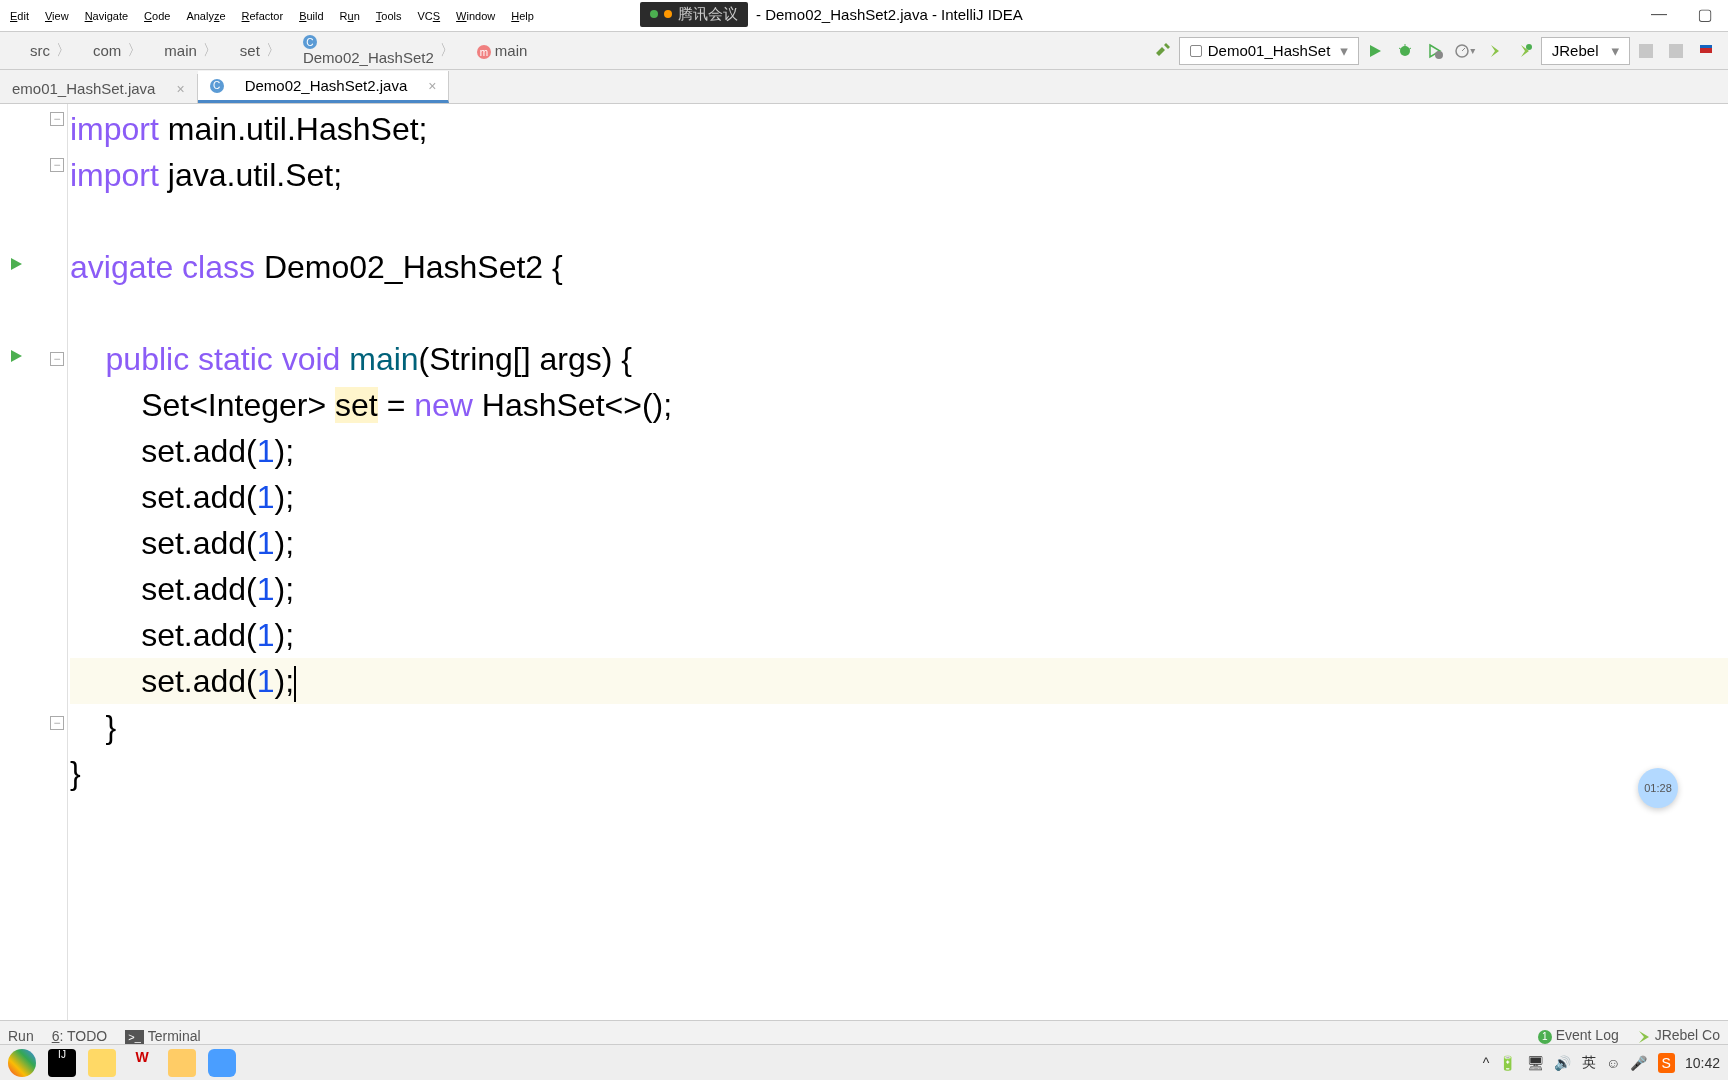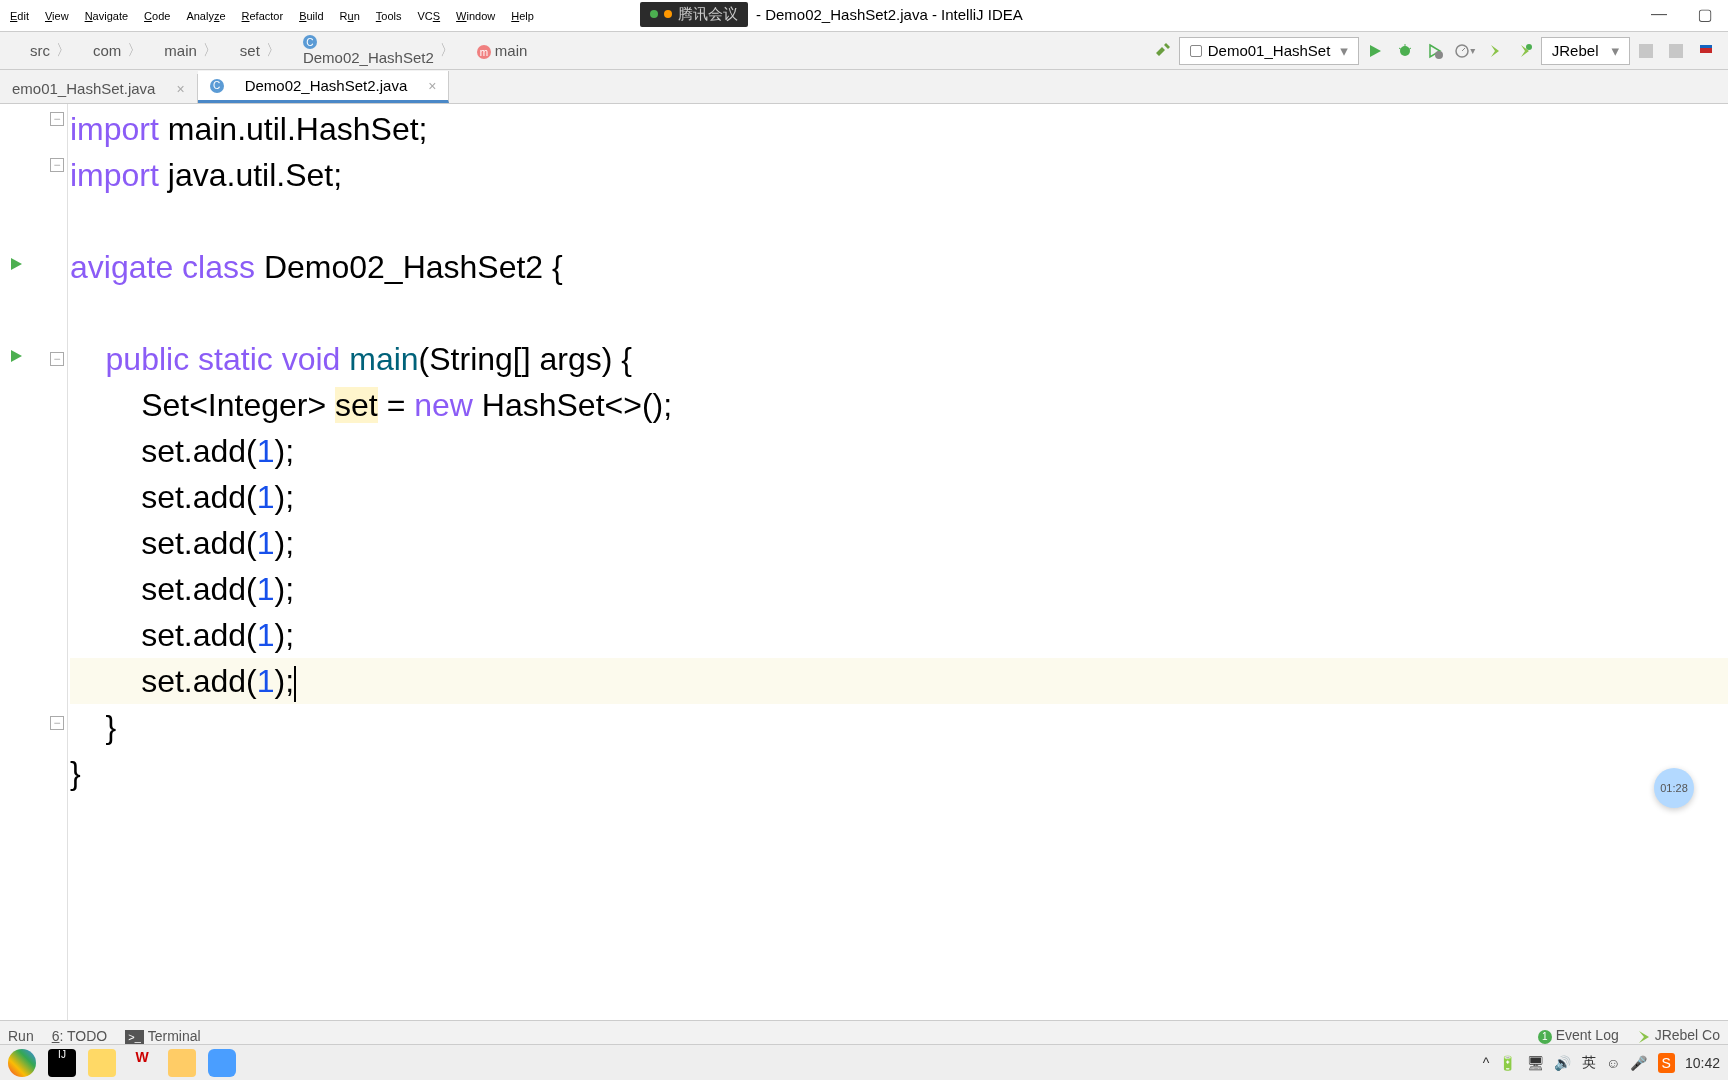--- a/index.html
+++ b/index.html
@@ -29,21 +29,21 @@
 .editor { position:relative; height:calc(100% - 32px - 38px - 34px - 30px - 30px); display:flex; font-family:'Consolas','Monaco',monospace; font-size:32px; line-height:46px; }
 .gutter { width:68px; background:#fff; border-right:1px solid #e0e0e0; position:relative; }
 .fold { position:absolute; left:50px; width:14px; height:14px; border:1px solid #aaa; background:#fff; display:flex; align-items:center; justify-content:center; font-size:12px; color:#aaa; }
 .play-icon { color:#4caf50; position:absolute; left:8px; }
 .code { flex:1; padding-left:2px; padding-top:2px; }
 .kw { color:#8b5cf6; }
 .mth { color:#00627a; }
 .num { color:#1750eb; }
 .hl { background:#fff5cc; }
 .cursor { border-left:2px solid #000; display:inline-block; height:36px; vertical-align:middle; }
-.float-badge { position:fixed; right:34px; top:768px; width:40px; height:40px; border-radius:50%; background:#b3d9ff; display:flex; align-items:center; justify-content:center; font-size:11px; color:#555; box-shadow:0 2px 6px rgba(0,0,0,.2); }
+.float-badge { position:fixed; right:50px; top:768px; width:40px; height:40px; border-radius:50%; background:#b3d9ff; display:flex; align-items:center; justify-content:center; font-size:11px; color:#555; box-shadow:0 2px 6px rgba(0,0,0,.2); }
 .bottom-tabs { height:30px; display:flex; align-items:center; border-top:1px solid #ccc; background:#f2f2f2; font-size:14px; color:#555; padding:0 8px; gap:18px; }
 .status-bar { height:30px; display:flex; align-items:center; background:#f2f2f2; border-top:1px solid #ccc; font-size:14px; color:#555; padding:0 8px; }
 .taskbar { position:fixed; bottom:0; left:0; right:0; height:36px; background:#eee; border-top:1px solid #ccc; display:flex; align-items:center; padding:0 8px; gap:12px; }
 .task-icon { width:28px; height:28px; border-radius:4px; display:flex; align-items:flex-start; justify-content:center; font-size:14px; }
 .tray { margin-left:auto; display:flex; align-items:center; gap:10px; font-size:14px; color:#333; }
 svg { display:block; }
 </style>
 </head>
 <body>
 

